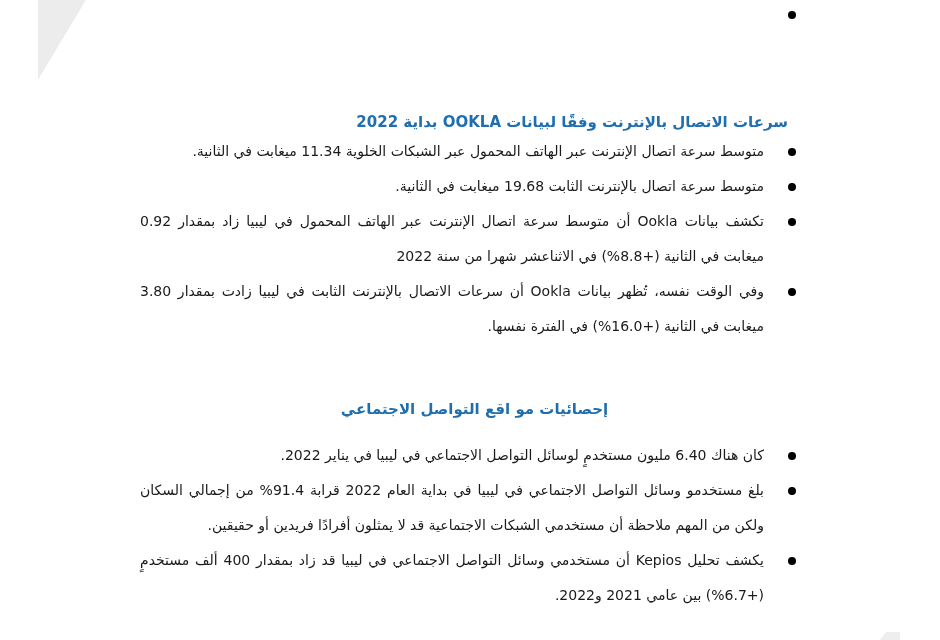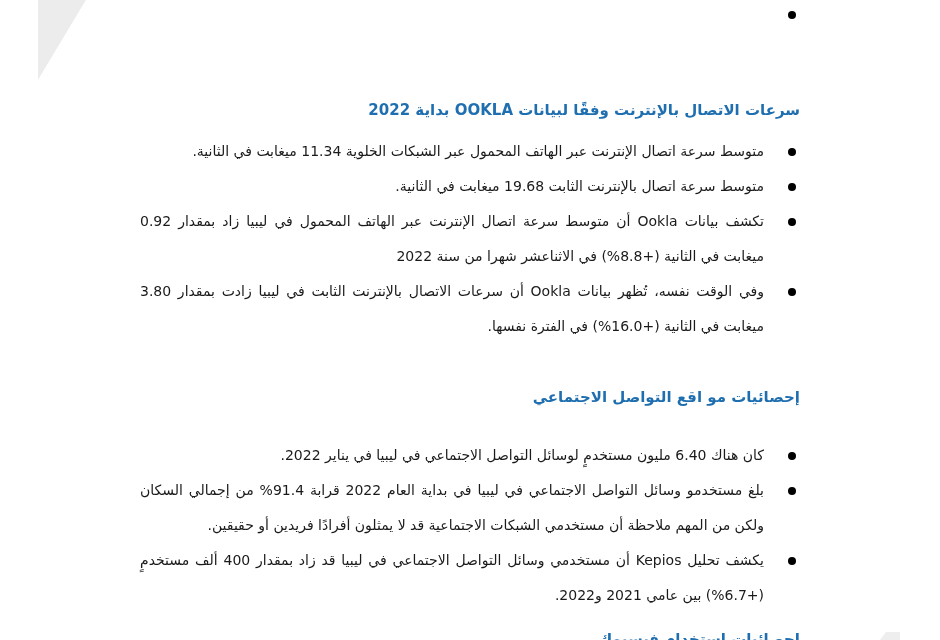--- a/index.html
+++ b/index.html
@@ -60,27 +60,27 @@
       top: 14px;
       width: 8px;
       height: 8px;
       border-radius: 50%;
       background: #000;
     }
     .section-title {
       color: #1f6fb0;
       font-weight: bold;
       font-size: 15px;
-      margin: 0;
+      margin: 12px;
       padding: 0;
     }
     .sec1 { position: absolute; top: -3px; left: 0; right: 0; }
     .sec2-title { position: absolute; top: 101px; left: 0; right: 0; }
     .sec2 { position: absolute; top: 134px; left: 0; right: 0; }
-    .sec3-title { position: absolute; top: 388px; left: 9px; right: 0; }
+    .sec3-title { position: absolute; top: 388px; left: 9px; right: 0; text-align: center; }
     .sec3 { position: absolute; top: 438px; left: 0; right: 0; }
     .sec4-title {
       position: absolute;
       top: 630px;
       left: 0;
       right: 0;
       height: 10px;
       overflow: hidden;
     }
   </style>

